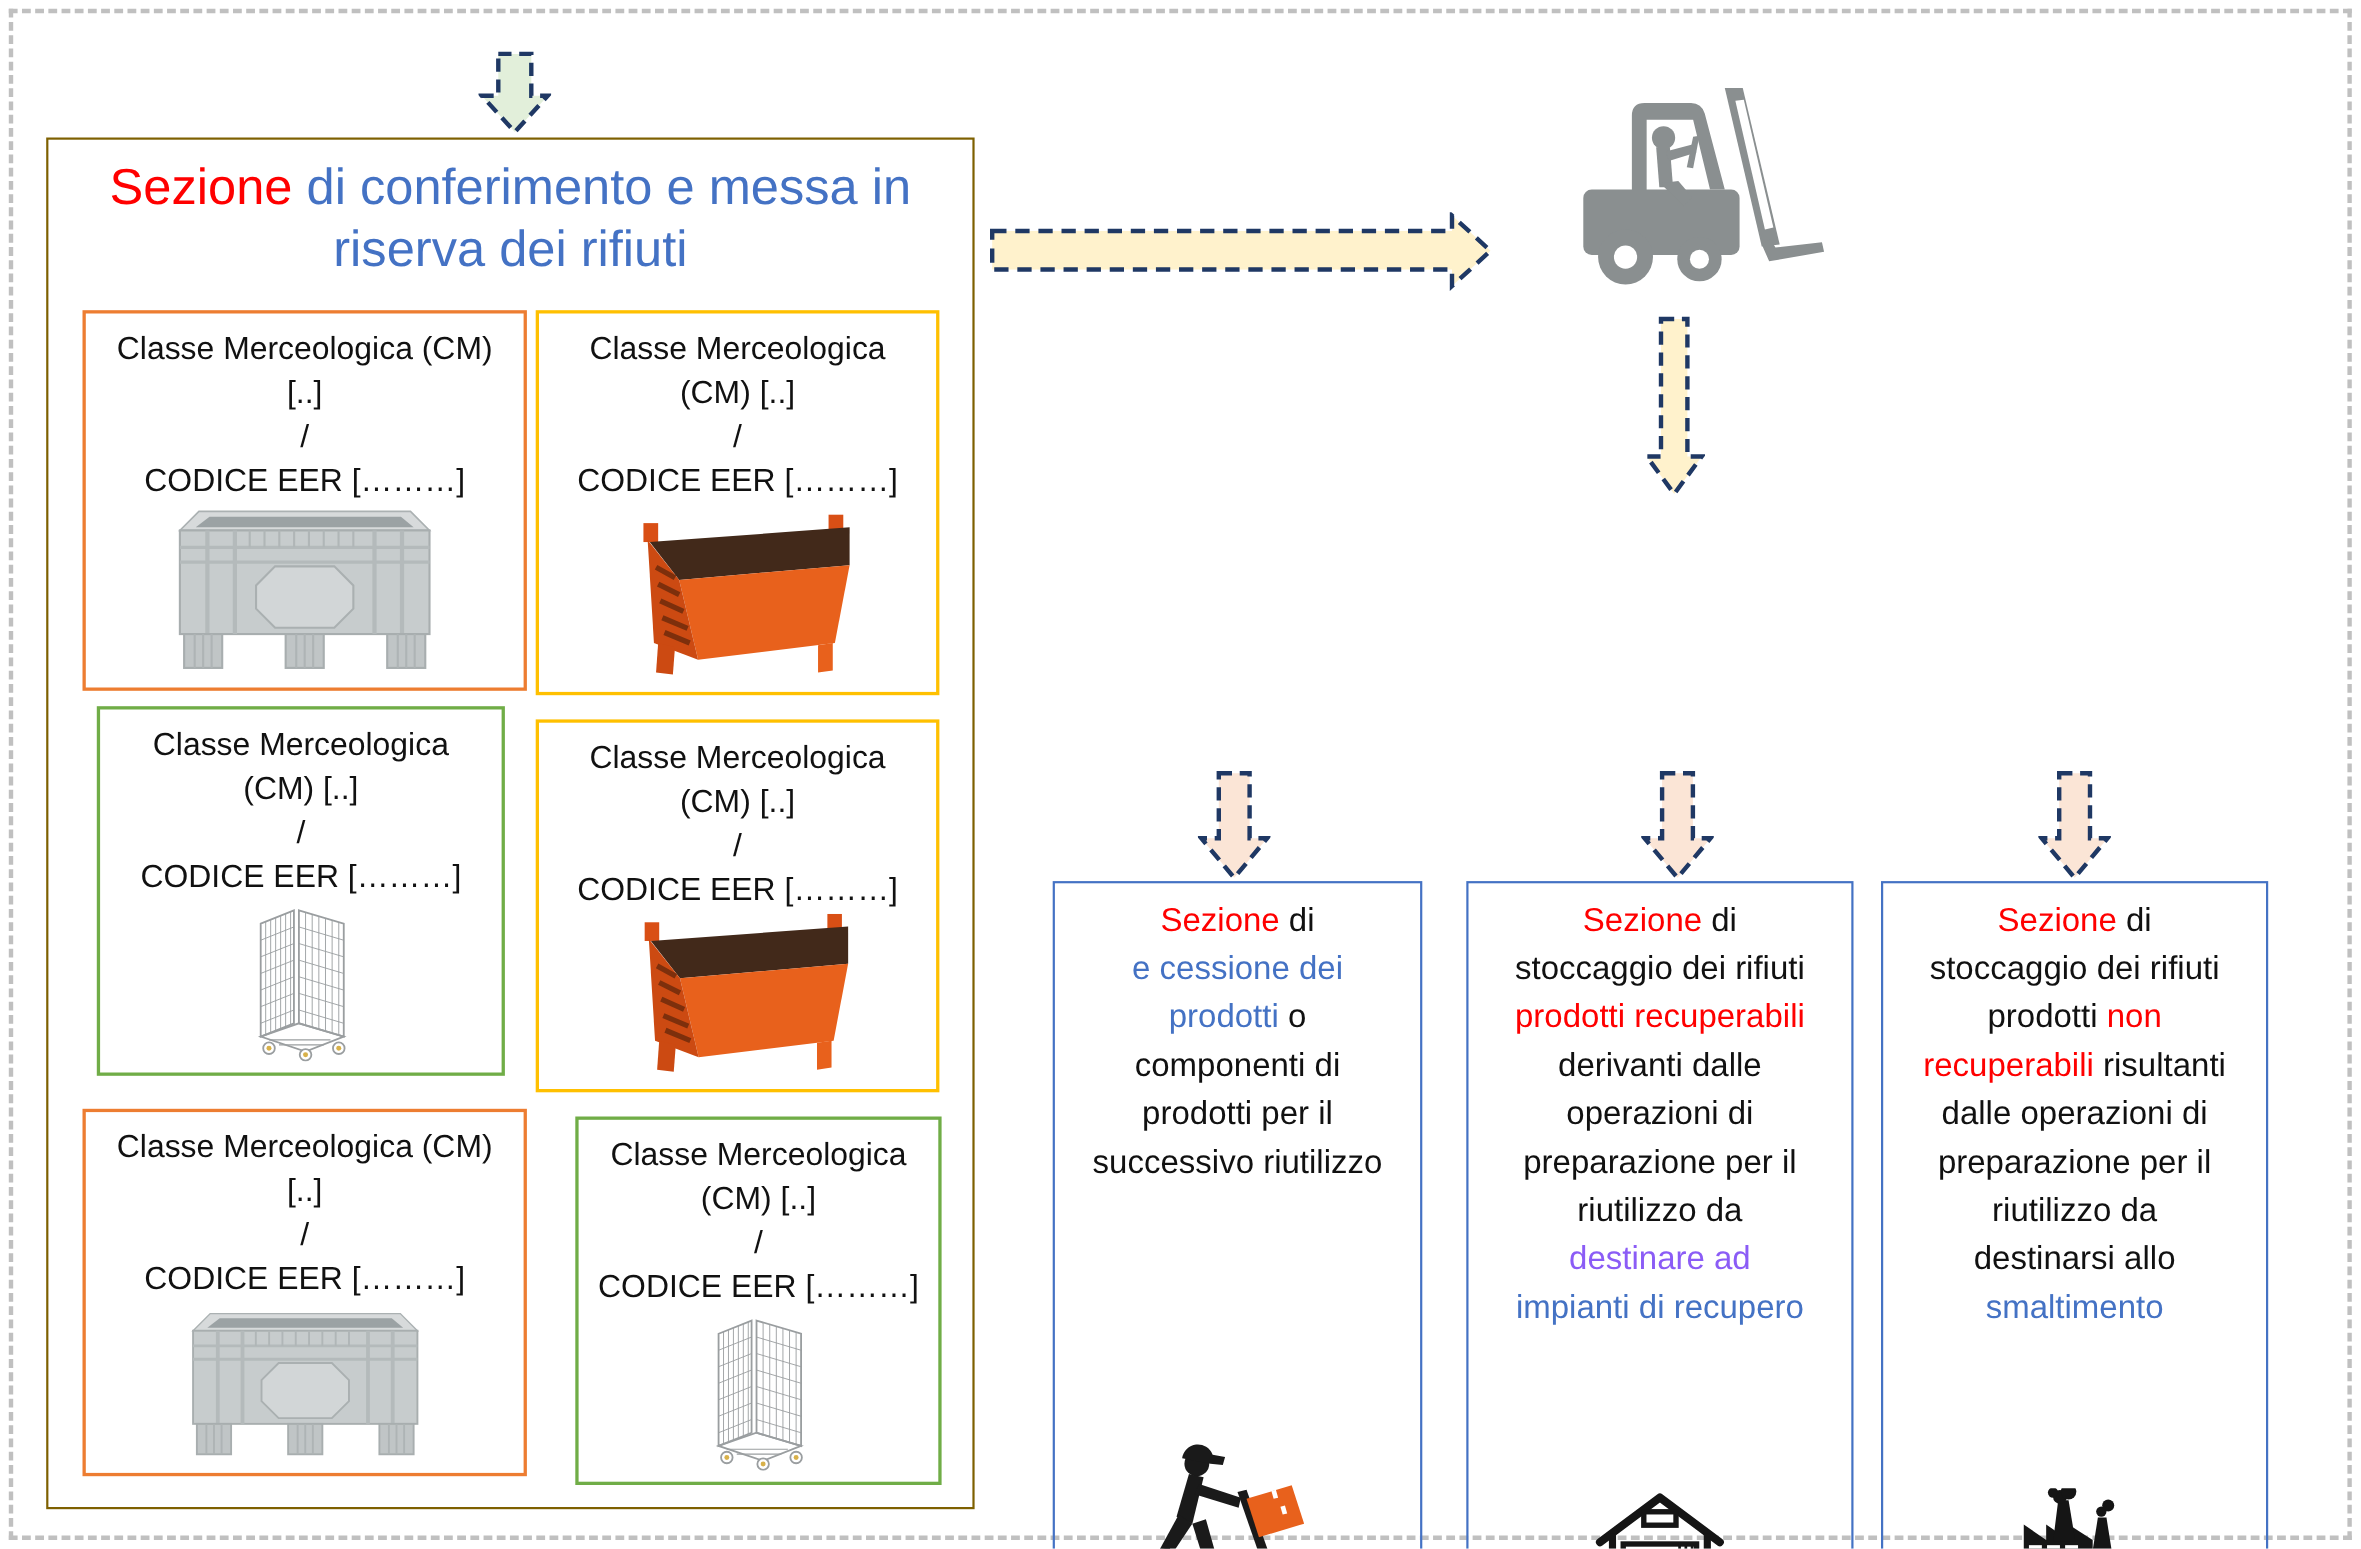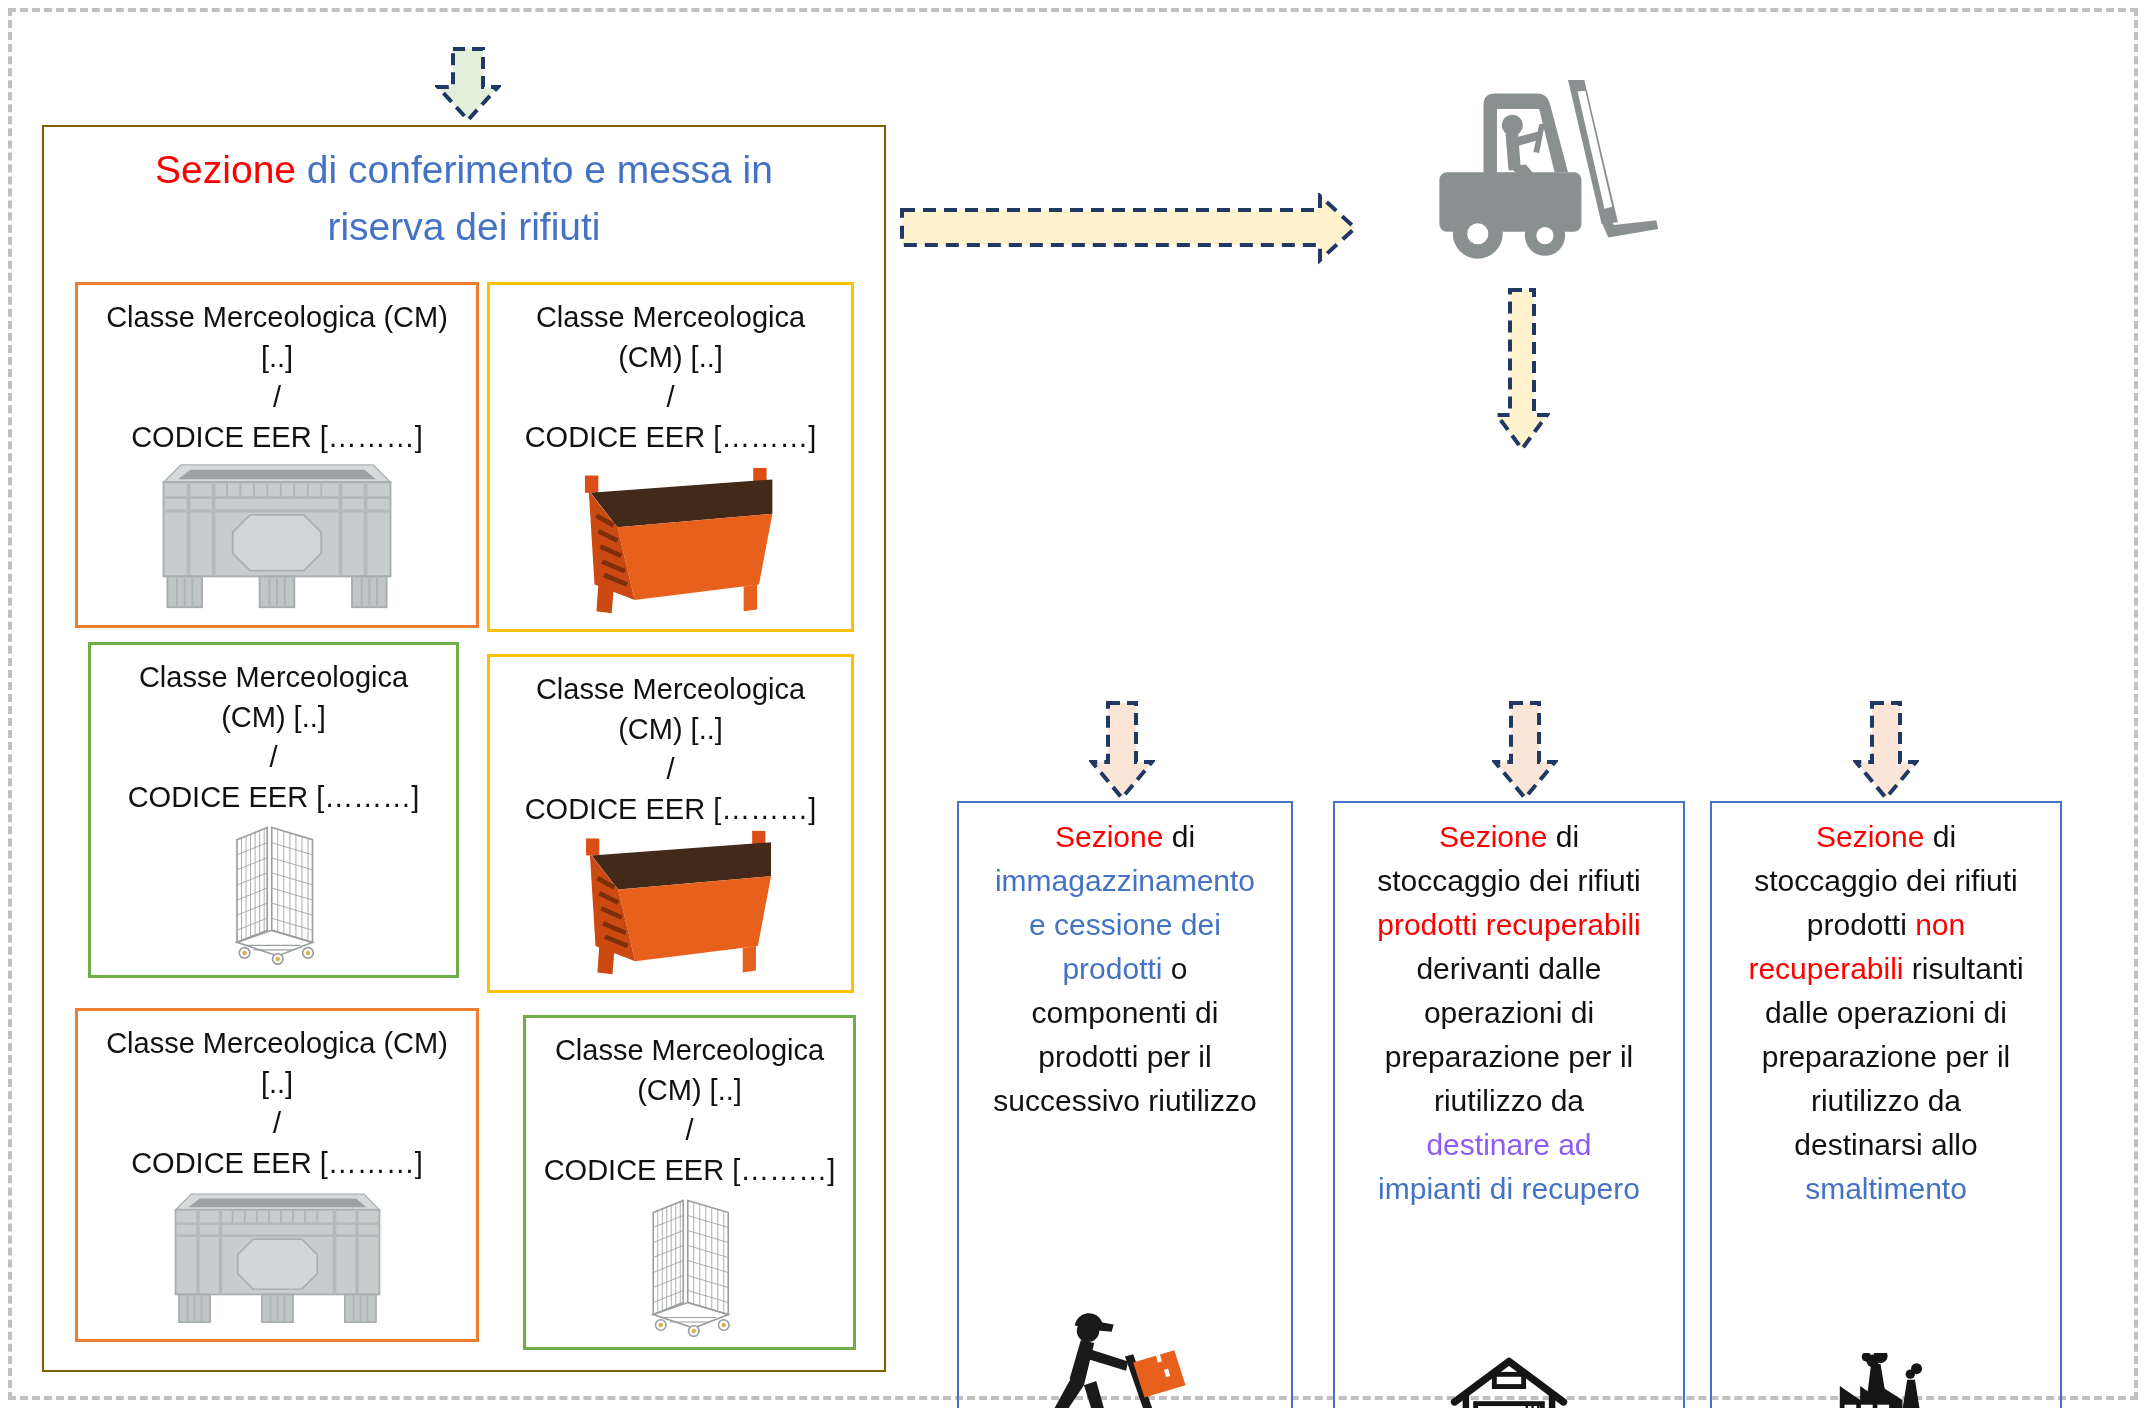--- a/index.html
+++ b/index.html
@@ -2,21 +2,21 @@
 <html><head>
 <meta charset="utf-8">
 <style>
   html,body{margin:0;padding:0;background:#fff;}
   .page{position:relative;width:2146px;height:1408px;background:#fff;overflow:hidden;
         font-family:"Liberation Sans",sans-serif;color:#111;}
   .page-border{position:absolute;inset:8px;border:4px dashed #c0c0c0;pointer-events:none;}
   .abs{position:absolute;}
   .box-left{position:absolute;left:42px;top:125px;width:844px;height:1247px;
             border:2px solid;box-sizing:border-box;}
-  .left-title{margin-top:14px;text-align:center;font-size:39px;line-height:57px;}
+  .left-title{margin-top:14px;text-align:center;font-size:46px;line-height:57px;}
   .cm-box{position:absolute;border:3px solid;box-sizing:border-box;text-align:center;
           font-size:29px;line-height:40px;padding-top:12px;display:flex;flex-direction:column;align-items:center;}
   .cm-box svg{margin-top:auto;margin-bottom:10px;}
   .op{position:absolute;left:965px;top:455px;width:1135px;height:238px;border:3px dashed;
       box-sizing:border-box;text-align:center;padding-top:8px;}
   .op-title{font-size:39px;line-height:52px;}
   .bb{position:absolute;top:801px;height:670px;border:2px solid;box-sizing:border-box;
       text-align:center;font-size:30px;line-height:44px;padding-top:12px;}
   .bb svg{position:absolute;left:50%;transform:translateX(-50%);}
 </style>
@@ -253,21 +253,20 @@
   <svg class="abs" style="left:1492px;top:700px" width="66" height="102" viewBox="0 0 66 102">
     <polygon points="19,3 47,3 47,62 63,62 33,98 3,62 19,62" stroke-width="4" stroke-dasharray="12 7" style="fill: rgb(251, 229, 214); stroke: rgb(31, 56, 100);"></polygon>
   </svg>
   <svg class="abs" style="left:1853px;top:700px" width="66" height="102" viewBox="0 0 66 102">
     <polygon points="19,3 47,3 47,62 63,62 33,98 3,62 19,62" stroke-width="4" stroke-dasharray="12 7" style="fill: rgb(251, 229, 214); stroke: rgb(31, 56, 100);"></polygon>
   </svg>
 
   <div class="bb" style="left: 957px; width: 336px; border-color: rgb(68, 114, 196);">
     <div>
         <div><span style="color: rgb(255, 0, 0);">Sezione</span><span style="color: rgb(17, 17, 17);"> di</span></div>
-        <div><span style="color: rgb(68, 114, 196);">immagazzinamento</span></div>
         <div><span style="color: rgb(68, 114, 196);">e cessione dei</span></div>
         <div><span style="color: rgb(68, 114, 196);">prodotti</span><span style="color: rgb(17, 17, 17);"> o</span></div>
         <div><span style="color: rgb(17, 17, 17);">componenti di</span></div>
         <div><span style="color: rgb(17, 17, 17);">prodotti per il</span></div>
         <div><span style="color: rgb(17, 17, 17);">successivo riutilizzo</span></div>
       </div>
     <svg style="bottom:12px" width="185" height="154" viewBox="0 0 180 150">
         <use href="#hand-truck"></use>
       </svg>
   </div>

